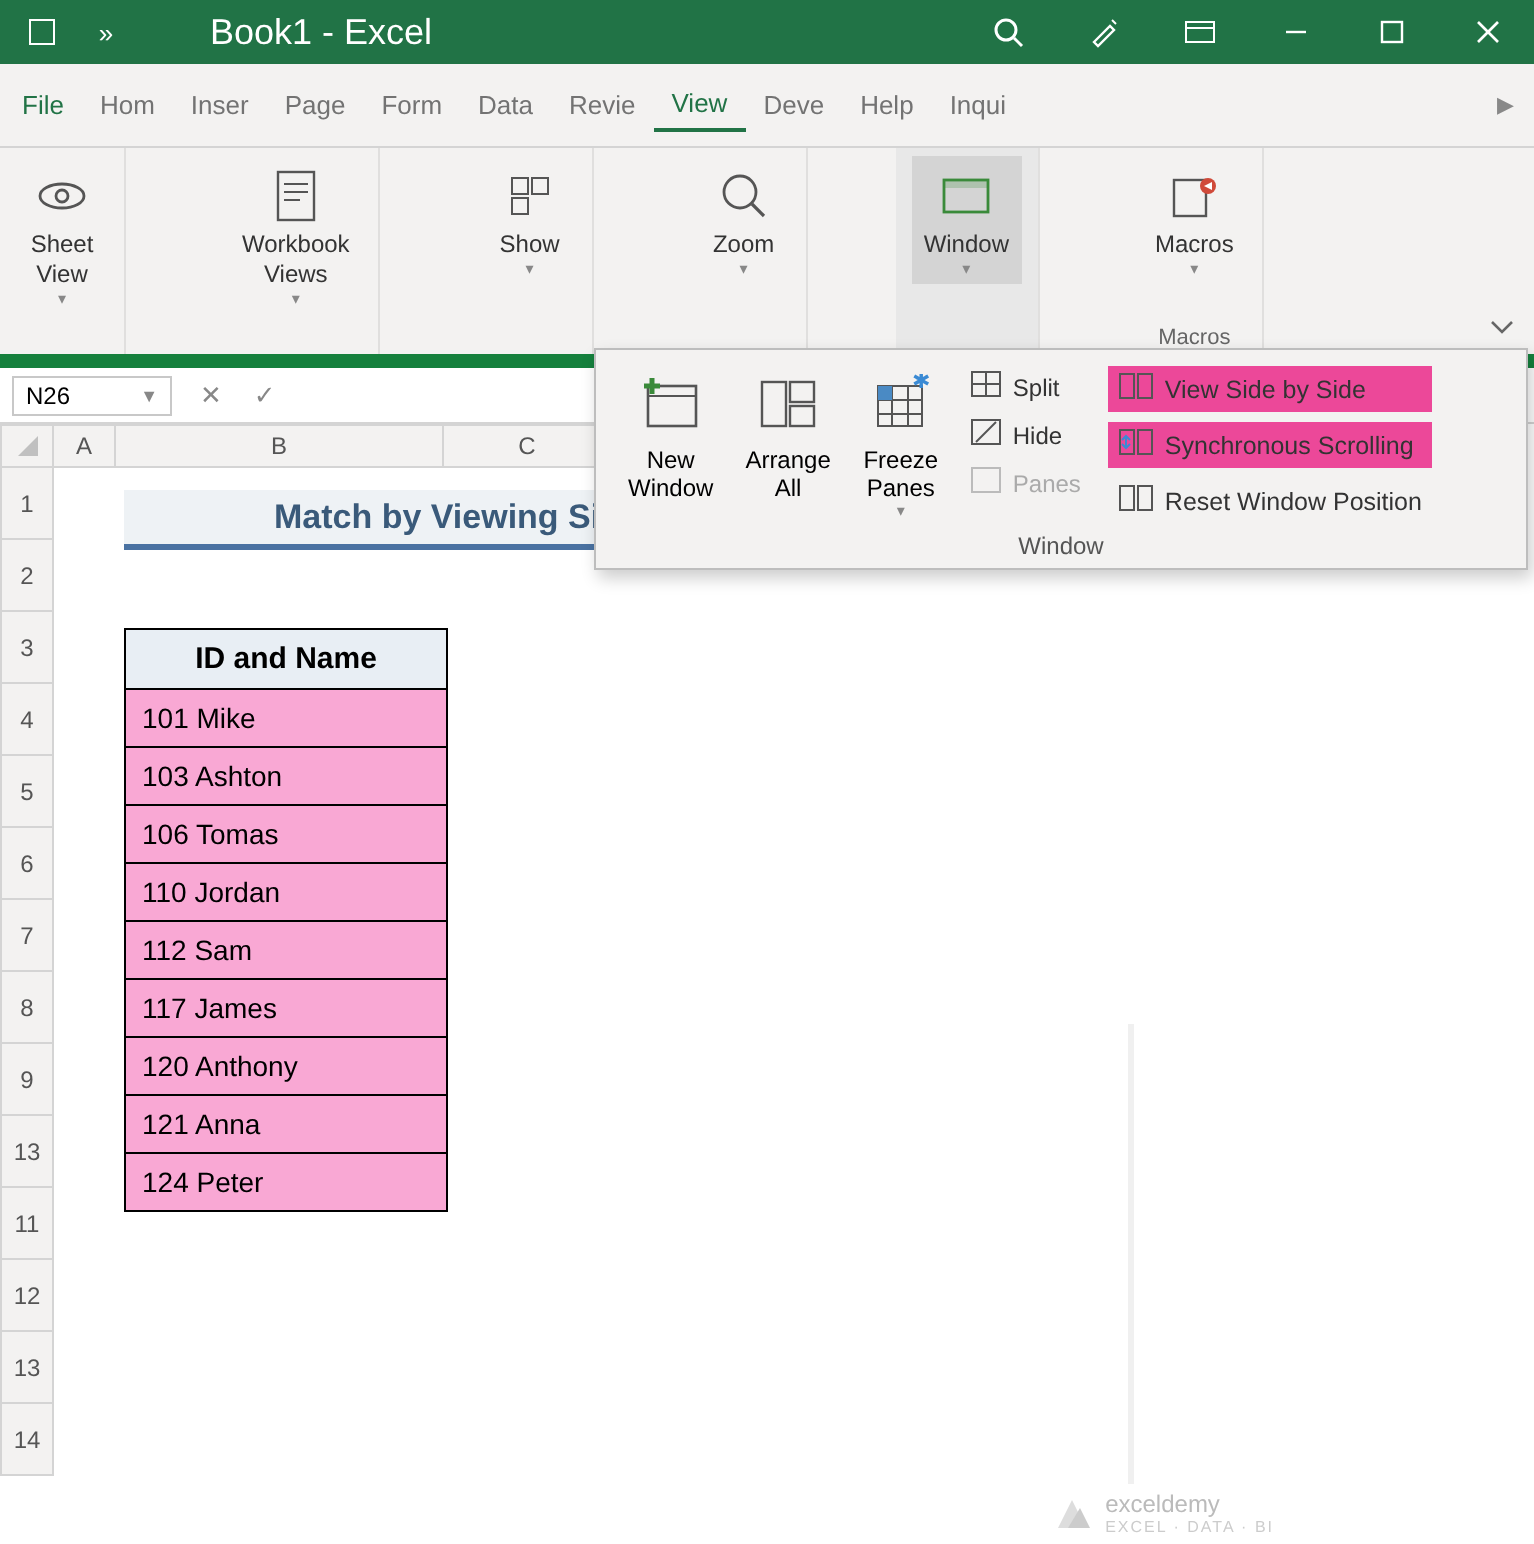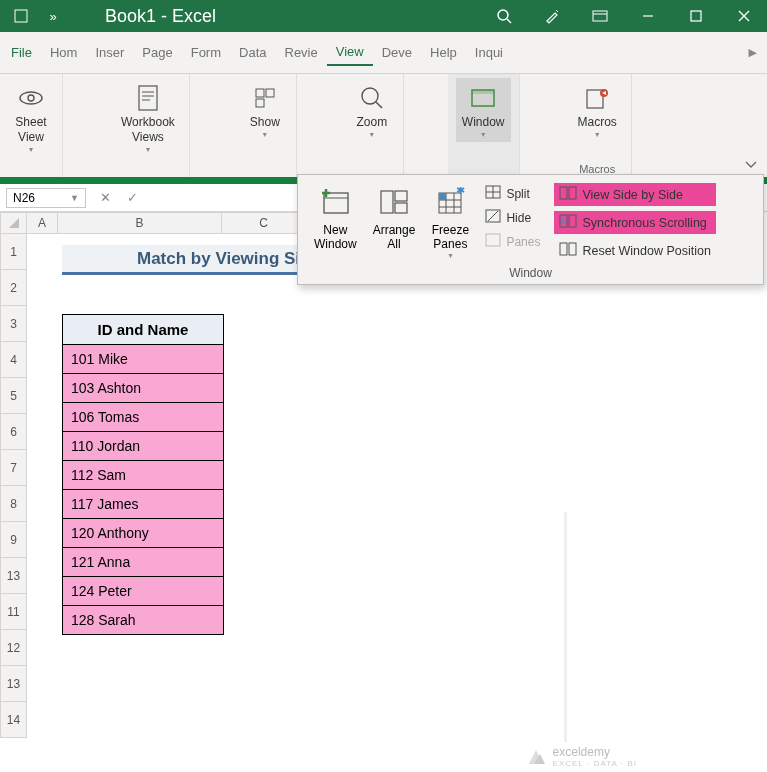--- a/index.html
+++ b/index.html
@@ -390,21 +390,20 @@
     <div id="data-rows">
         <div class="drow">101 Mike</div>
         <div class="drow">103 Ashton</div>
         <div class="drow">106 Tomas</div>
         <div class="drow">110 Jordan</div>
         <div class="drow">112 Sam</div>
         <div class="drow">117 James</div>
         <div class="drow">120 Anthony</div>
         <div class="drow">121 Anna</div>
         <div class="drow">124 Peter</div>
-        <div class="drow">128 Sarah</div>
       </div>
   </div>
 
   <div class="scroll-hint"></div>
 </div>
 
 <div class="watermark">
   <svg width="22" height="22">
       <polygon points="4,18 11,4 18,18" fill="#ddd"></polygon>
       <polygon points="9,18 15,8 20,18" fill="#ccc"></polygon>

